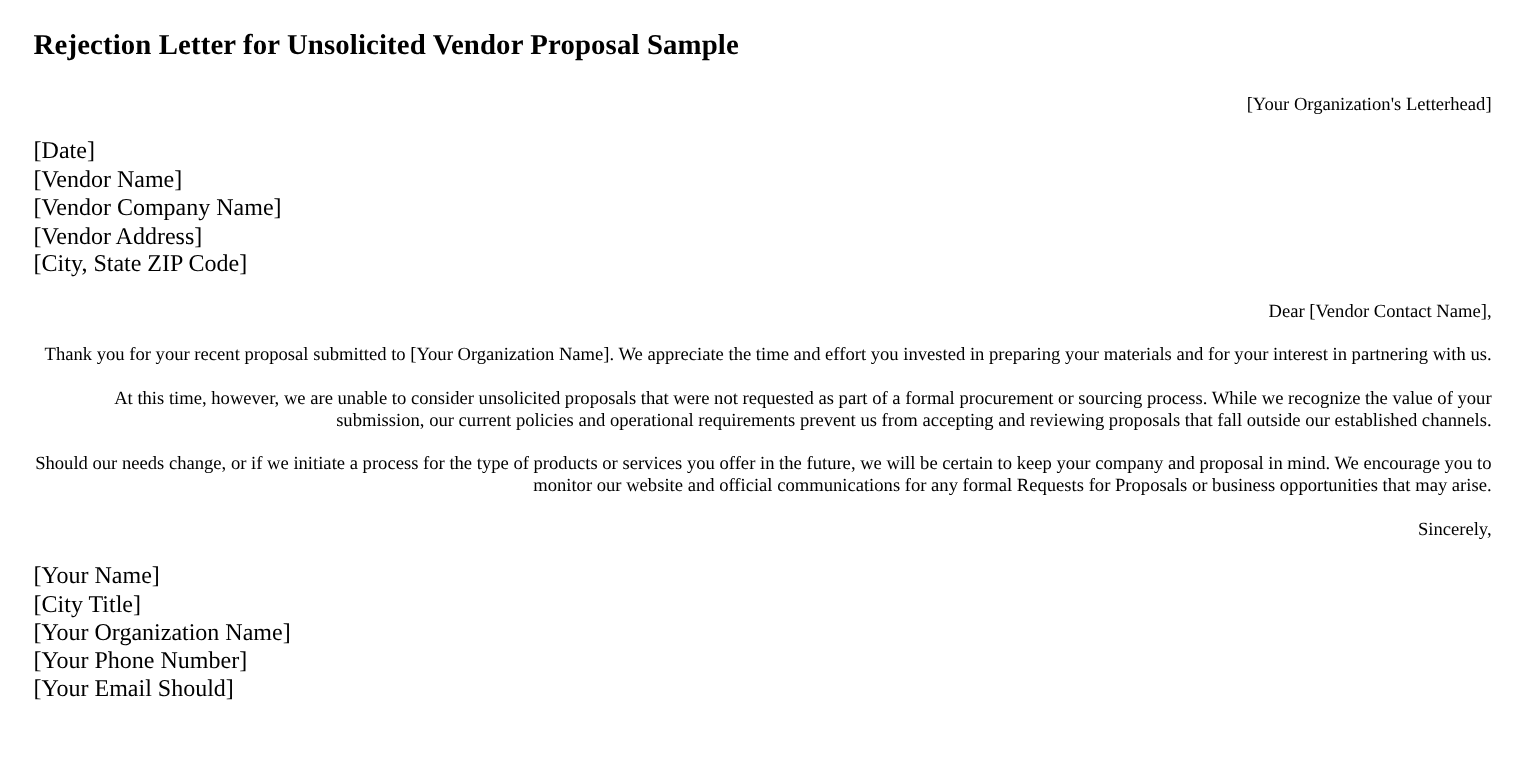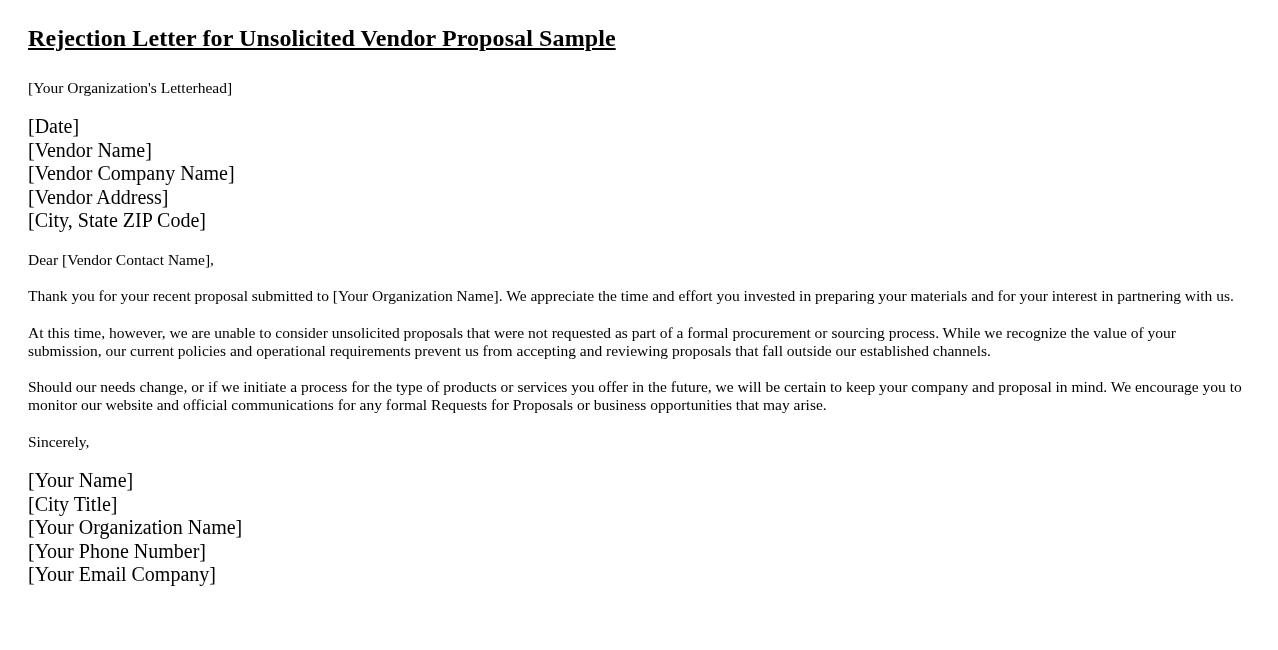--- a/index.html
+++ b/index.html
@@ -18,28 +18,27 @@
     padding: 24px 28px 0 28px;
     box-sizing: border-box;
     width: 1278px;
   }
   .doc-title {
     font-size: 24px;
     font-weight: bold;
     line-height: 1.2;
     margin: 0 0 26px 0;
     letter-spacing: 0.1px;
-    text-decoration: underline;
   }
   .para {
     font-size: 15.5px;
     line-height: 1.18;
     margin: 0 0 18px 0;
     max-width: 1215px;
-    text-align: left;
+    text-align: right;
   }
   .block {
     margin: 0 0 18px 0;
   }
   .block .line {
     font-size: 20px;
     line-height: 1.18;
     display: block;
   }
 </style>
@@ -66,16 +65,16 @@
   <p class="para">At this time, however, we are unable to consider unsolicited proposals that were not requested as part of a formal procurement or sourcing process. While we recognize the value of your submission, our current policies and operational requirements prevent us from accepting and reviewing proposals that fall outside our established channels.</p>
   <p class="para">Should our needs change, or if we initiate a process for the type of products or services you offer in the future, we will be certain to keep your company and proposal in mind. We encourage you to monitor our website and official communications for any formal Requests for Proposals or business opportunities that may arise.</p>
 
   <p class="para">Sincerely,</p>
 
   <div class="block">
     <span class="line">[Your Name]</span>
     <span class="line">[City Title]</span>
     <span class="line">[Your Organization Name]</span>
     <span class="line">[Your Phone Number]</span>
-    <span class="line">[Your Email Company]</span>
+    <span class="line">[Your Email Should]</span>
   </div>
 
 </div>
 
 </body></html>

